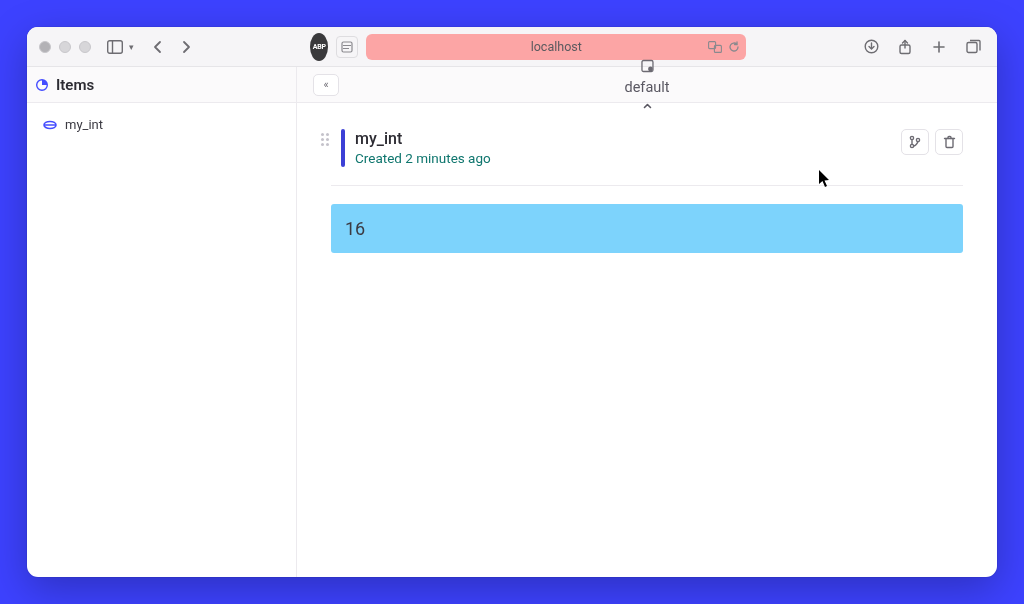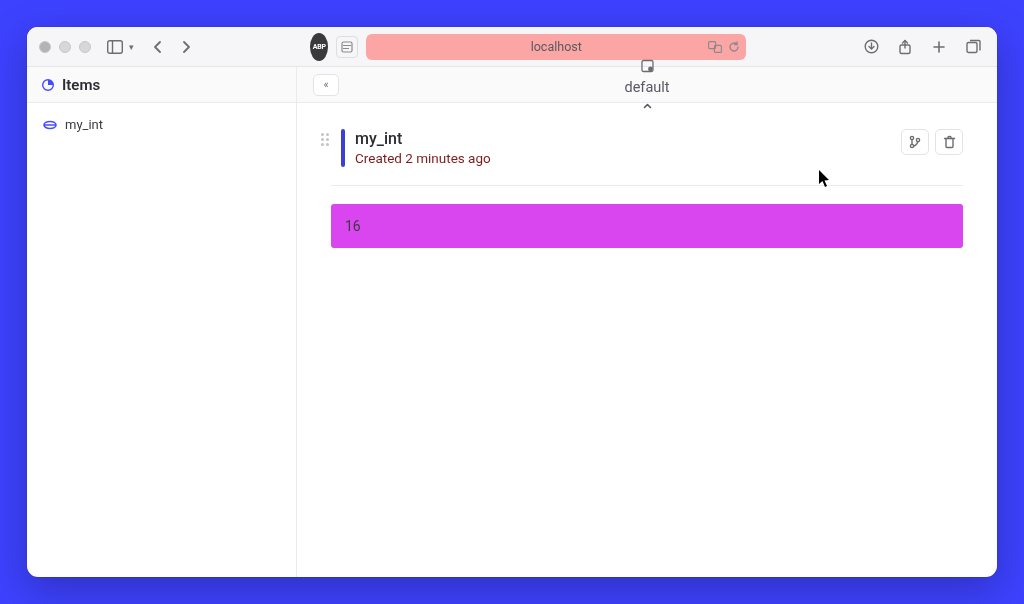--- a/index.html
+++ b/index.html
@@ -76,21 +76,21 @@
 
   .topbar {
     height: 36px;
     border-bottom: 1px solid #eceaee;
     background: #fbfafb;
     display:flex; align-items:stretch;
   }
   .topbar-left {
     width: 270px;
     border-right: 1px solid #eceaee;
-    display:flex; align-items:center; gap:7px; padding:0 14px;
+    display:flex; align-items:center; gap:7px; padding:0 8px;
     font-weight:600; color:#2d2c33; font-size:15px;
   }
   .items-icon { width:14px; height:14px; color:#444cff; display:inline-flex; }
   .topbar-right {
     flex:1; display:flex; align-items:center; position:relative; padding:0 16px;
   }
   .collapse-btn {
     width:26px; height:22px; border:1px solid #e4e2e7; border-radius:5px; background:#fff;
     display:flex; align-items:center; justify-content:center; color:#6c6a72; font-size:11px;
   }
@@ -121,36 +121,36 @@
   }
   .drag-handle {
     width:10px; padding-top:4px; color:#c5c3cb; display:flex; flex-direction:column; gap:2px;
     cursor:grab;
   }
   .drag-handle .row { display:flex; gap:2px; }
   .drag-handle .d { width:3px; height:3px; border-radius:50%; background:#c5c3cb; }
   .accent-bar { width:4px; background:#3c40d6; border-radius:2px; align-self:stretch; min-height:38px; }
   .item-title-block { flex:1; }
   .item-title { font-size:16px; color:#2d2c33; font-weight:500; }
-  .item-meta { font-size:13.5px; color:#7f1d1d; margin-top:2px; }
+  .item-meta { font-size:13.5px; color:#0f766e; margin-top:2px; }
   .item-actions {
     position:absolute; right:0; top:0; display:flex; gap:6px;
   }
   .icon-btn {
     width:28px; height:26px; border:1px solid #e4e2e7; border-radius:5px; background:#fff;
     display:flex; align-items:center; justify-content:center; color:#6c6a72;
   }
 
   .divider { height:1px; background:#eceaee; margin:0 0 18px 10px; }
   .value-box {
     margin-left:10px;
-    background:#d946ef;
+    background:#7dd3fc;
     border-radius:3px;
     padding:14px 14px;
-    font-size:14px; color:#3b3a42;
+    font-size:18px; color:#3b3a42;
   }
 
   .cursor {
     position:absolute; width:14px; height:18px; pointer-events:none;
   }
 
   svg { display:block; }
 </style>
 </head>
 <body>

